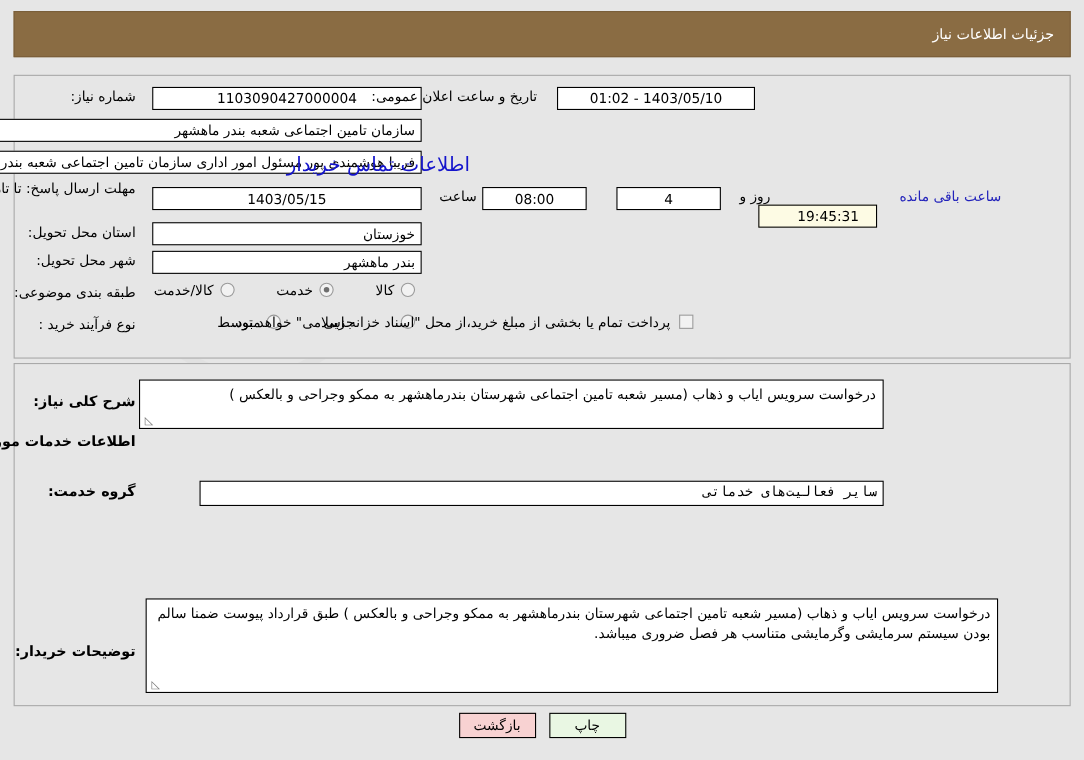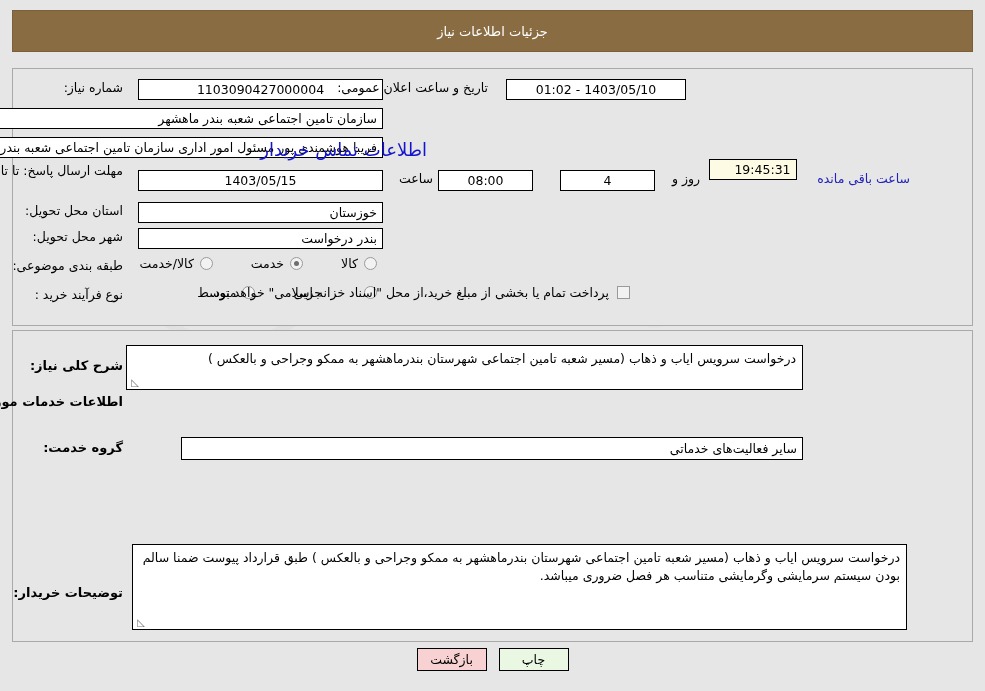--- a/index.html
+++ b/index.html
@@ -29,21 +29,21 @@
   
   .titlebar {
     position: absolute;
     left: 12px; top: 10px;
     width: 961px; height: 42px;
     background: #8a6c43;
     border: 1px solid #7a5f3a;
     color: #ffffff;
     display: flex;
     align-items: center;
-    justify-content: center;
+    justify-content: flex-start;
     padding: 0 14px;
     font-size: 13px;
     z-index: 2;
   }
 
   
   .panel {
     position: absolute;
     left: 12px;
     width: 961px;
@@ -245,34 +245,34 @@
   </div>
   <div class="fld ctr" style="position:absolute; top:170px; right:602px; width:245px; z-index:2;">1403/05/15</div>
   <div class="row" style="top:171px; right:552px; z-index:2;">
     <span class="lbl">ساعت</span>
   </div>
   <div class="fld ctr" style="position:absolute; top:170px; right:452px; width:95px; z-index:2;">08:00</div>
   <div class="fld ctr" style="position:absolute; top:170px; right:330px; width:95px; z-index:2;">4</div>
   <div class="row" style="top:171px; right:285px; z-index:2;">
     <span class="lbl">روز و</span>
   </div>
-  <div class="fld ctr yellow" style="position:absolute; top:159px; right:188px; width:88px; z-index:2;padding-left:24px;">19:45:31</div>
+  <div class="fld ctr yellow" style="position:absolute; top:186px; right:188px; width:108px; z-index:2;padding-left:24px;">19:45:31</div>
   <div class="row" style="top:171px; right:75px; z-index:2;">
     <span class="bluetxt">ساعت باقی مانده</span>
   </div>
 
   <div class="row" style="top:203px; right:862px; z-index:2;">
     <span class="lbl">استان محل تحویل:</span>
   </div>
   <div class="fld rt" style="position:absolute; top:202px; right:602px; width:245px; z-index:2;">خوزستان</div>
 
   <div class="row" style="top:229px; right:862px; z-index:2;">
     <span class="lbl">شهر محل تحویل:</span>
   </div>
-  <div class="fld rt" style="position:absolute; top:228px; right:602px; width:245px; z-index:2;">بندر درخواست</div>
+  <div class="fld rt" style="position:absolute; top:228px; right:602px; width:245px; z-index:2;">بندر ماهشهر</div>
 
   <div class="row" style="top:258px; right:862px; z-index:2;">
     <span class="lbl">طبقه بندی موضوعی:</span>
   </div>
   <div class="row" style="top:256px; right:608px; z-index:2;">
     <span class="opt" style="margin-inline-start:0;">
       <span class="radio"></span>
       <span>کالا</span>
     </span>
     <span class="opt">
@@ -313,21 +313,21 @@
     <span class="grip">◺</span>
   </div>
 
   <div class="row" style="top:394px; right:862px; z-index:2;">
     <span class="lbl-b">اطلاعات خدمات مورد نیاز</span>
   </div>
 
   <div class="row" style="top:440px; right:862px; z-index:2;">
     <span class="lbl-b">گروه خدمت:</span>
   </div>
-  <div class="fld rt" style="position:absolute; top:437px; right:182px; width:622px; height:23px; line-height:21px; z-index:2;">سایر فعالیت‌های خدماتی</div>
+  <div class="fld rt" style="position:absolute; top:437px; right:182px; width:622px; height:23px; line-height:21px; z-index:2;font-family:Liberation Mono, monospace;">سایر فعالیت‌های خدماتی</div>
 
   <table class="tbl" style="top:477px; right:42px; width:901px;">
     <thead>
       <tr>
         <th style="width:38px;">ردیف</th>
         <th style="width:140px;">کد خدمت</th>
         <th>نام خدمت</th>
         <th style="width:140px;">واحد اندازه گیری</th>
         <th style="width:115px;">تعداد / مقدار</th>
         <th style="width:125px;">تاریخ نیاز</th>

